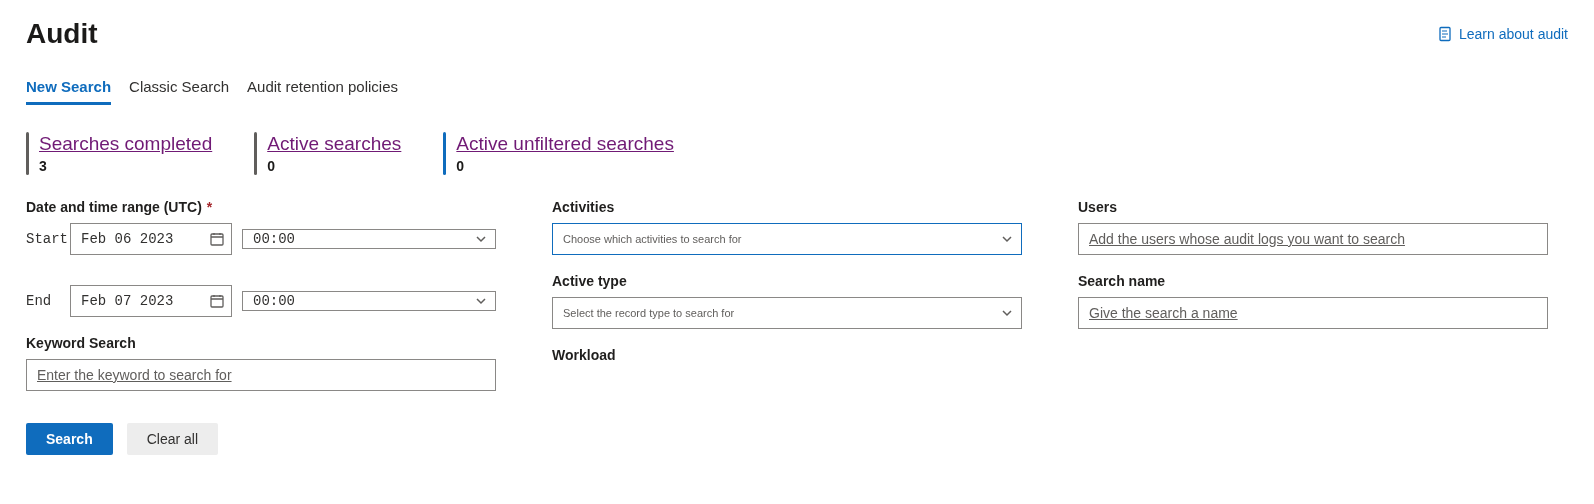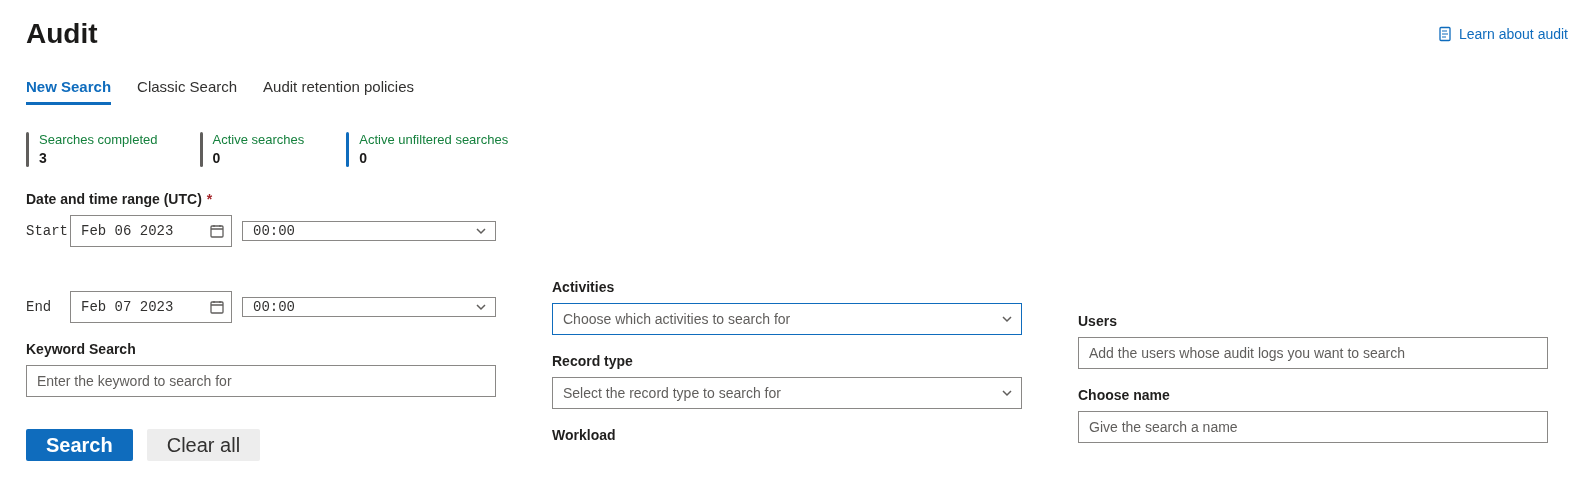--- a/index.html
+++ b/index.html
@@ -9,58 +9,58 @@
     font-family: "Segoe UI", -apple-system, BlinkMacSystemFont, sans-serif;
     font-size: 14px;
     color: #323130;
     background: #ffffff;
     width: 1594px;
   }
   .header-row { display:flex; justify-content:space-between; align-items:center; margin-bottom:22px;}
   h1 { font-size:28px; font-weight:700; margin:0; color:#1b1a19; }
   .learn-link { color:#0f6cbd; font-size:14px; display:flex; align-items:flex-start; gap:6px; cursor:pointer; }
   .learn-link svg { width:16px; height:16px; }
-  .tabs { display:flex; gap:26px; border-bottom:1px solid transparent; margin-bottom:26px;}
+  .tabs { display:flex; gap:18px; border-bottom:1px solid transparent; margin-bottom:26px;}
   .tab { font-size:15px; color:#323130; padding:6px 0 10px 0; cursor:pointer; position:relative;}
   .tab.active { color:#0f6cbd; font-weight:600; }
   .tab.active::after {
     content:""; position:absolute; left:0; right:0; bottom:0; height:3px; background:#0f6cbd;
   }
   .stats { display:flex; gap:42px; margin-bottom:24px;}
   .stat { display:flex; align-items:stretch; gap:10px; }
   .stat-bar { width:3px; background:#605e5c; border-radius:2px;}
   .stat-bar.blue { background:#0f6cbd; }
   .stat-text { display:flex; flex-direction:column; line-height:1.3;}
-  .stat-label { font-size:13px; color:#15803d; }
+  .stat-label { font-size:19px; color:#701a75;text-decoration:underline; }
   .stat-value { font-size:14px; font-weight:700; color:#1b1a19; }
 
-  .form { display:flex; gap:56px; align-items:flex-end;}
+  .form { display:flex; gap:56px; align-items:flex-start;}
   .col1 { width:470px; }
   .col2 { width:470px; }
   .col3 { width:470px; }
 
   .label { font-weight:600; font-size:14px; color:#201f1e; margin-bottom:8px; display:flex; align-items:center; gap:5px;}
   .req { color:#a4262c; font-weight:600; }
 
   .date-row { display:flex; align-items:center; gap:10px; margin-bottom:12px;font-family:Liberation Mono, monospace;}
   .date-row-label { width:34px; font-size:14px; color:#323130;}
   .date-input { width:162px; height:32px; border:1px solid #8a8886; display:flex; align-items:center; justify-content:space-between; padding:0 6px 0 10px; font-size:14px; background:#fff; cursor:text;}
   .time-select { flex:1; height:20px; border:1px solid #8a8886; display:flex; align-items:center; justify-content:space-between; padding:0 8px 0 10px; font-size:14px; background:#fff; cursor:pointer;}
-  .dropdown { width:100%; height:32px; border:1px solid #8a8886; display:flex; align-items:center; justify-content:space-between; padding:0 8px 0 10px; font-size:14px; color:#605e5c; background:#fff; cursor:pointer;}
+  .dropdown { width:100%; height:32px; border:1px solid #8a8886; display:flex; align-items:center; justify-content:space-between; padding:0 8px 0 10px; font-size:11px; color:#605e5c; background:#fff; cursor:pointer;}
   .dropdown.focused { border:1px solid #0f6cbd; outline:1px solid #0f6cbd; outline-offset:-1px;}
-  .text-input { width:100%; height:32px; border:1px solid #8a8886; padding:0 10px; font-size:14px; color:#605e5c; display:flex; align-items:center; background:#fff; cursor:text;}
+  .text-input { width:100%; height:32px; border:1px solid #8a8886; padding:0 10px; font-size:14px; color:#605e5c; display:flex; align-items:center; background:#fff; cursor:text;text-decoration:underline;}
   .field-block { margin-bottom:18px; }
 
   .chevron { width:12px; height:12px; }
   .chevron path { stroke:#605e5c; stroke-width:1.5; fill:none; }
   .cal-icon { width:16px; height:16px; stroke:#605e5c; fill:none; stroke-width:1.3; }
   .info-icon { width:14px; height:14px; stroke:#605e5c; fill:none; stroke-width:1.3; }
 
   .actions { display:flex; gap:14px; margin-top:32px;}
-  .btn { height:32px; padding:0 20px; display:flex; align-items:center; justify-content:center; font-size:20px; border:none; cursor:pointer; border-radius:2px;}
+  .btn { height:32px; padding:0 20px; display:flex; align-items:center; justify-content:center; font-size:14px; border:none; cursor:pointer; border-radius:2px;}
   .btn.primary { background:#0f6cbd; color:#fff; font-weight:600;}
   .btn.secondary { background:#ededed; color:#323130;}
 </style>
 </head>
 <body>
 
 <div class="header-row">
   <h1>Audit</h1>
   <div class="learn-link">
     <svg viewBox="0 0 16 16">
@@ -119,21 +119,21 @@
         </svg>
       </div>
       <div class="time-select">
         <span>00:00</span>
         <svg class="chevron" viewBox="0 0 12 12">
             <path d="M2 4l4 4 4-4"></path>
           </svg>
       </div>
     </div>
 
-    <div class="date-row" style="margin-top:44px;">
+    <div class="date-row" style="margin-top:30px;">
       <div class="date-row-label">End</div>
       <div class="date-input">
         <span>Feb 07 2023</span>
         <svg class="cal-icon" viewBox="0 0 16 16">
           <rect x="2" y="3" width="12" height="11" rx="1"></rect>
           <path d="M2 6h12M5 2v2M11 2v2"></path>
         </svg>
       </div>
       <div class="time-select">
         <span>00:00</span>
@@ -161,21 +161,21 @@
       <div class="label">Activities</div>
       <div class="dropdown focused">
         <span>Choose which activities to search for</span>
         <svg class="chevron" viewBox="0 0 12 12">
             <path d="M2 4l4 4 4-4"></path>
           </svg>
       </div>
     </div>
 
     <div class="field-block">
-      <div class="label">Record type</div>
+      <div class="label">Active type</div>
       <div class="dropdown">
         <span>Select the record type to search for</span>
         <svg class="chevron" viewBox="0 0 12 12">
             <path d="M2 4l4 4 4-4"></path>
           </svg>
       </div>
     </div>
 
     <div class="field-block">
       <div class="label">Workload</div>
@@ -187,19 +187,19 @@
       <div class="label">Users</div>
       <div class="text-input">
         <span>Add the users whose audit logs you want to search</span>
       </div>
     </div>
 
     <div class="field-block">
     </div>
 
     <div class="field-block">
-      <div class="label">Choose name</div>
+      <div class="label">Search name</div>
       <div class="text-input">
         <span>Give the search a name</span>
       </div>
     </div>
   </div>
 </div>
 
 </body></html>

